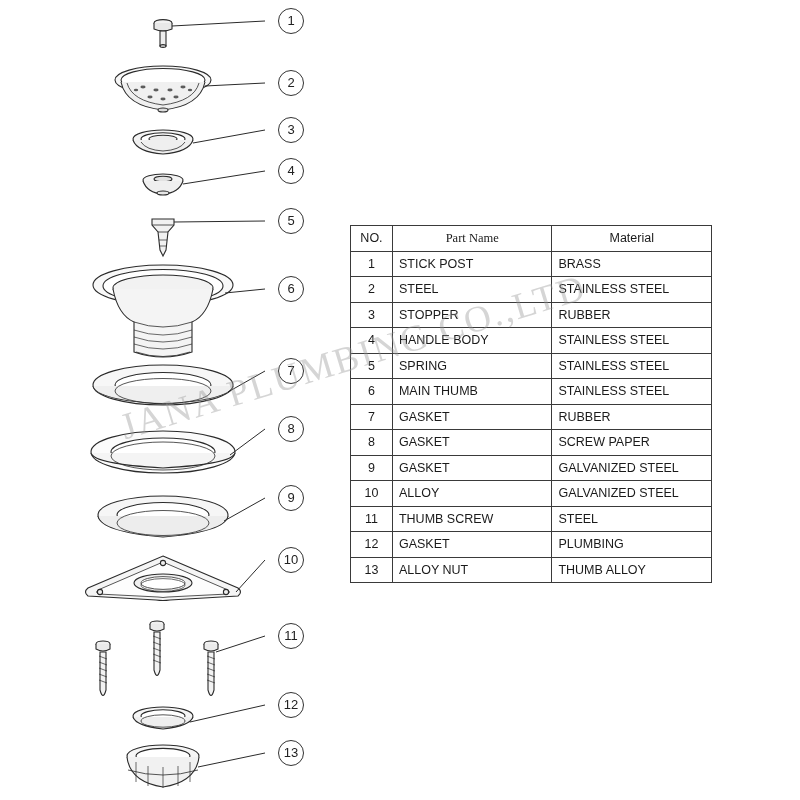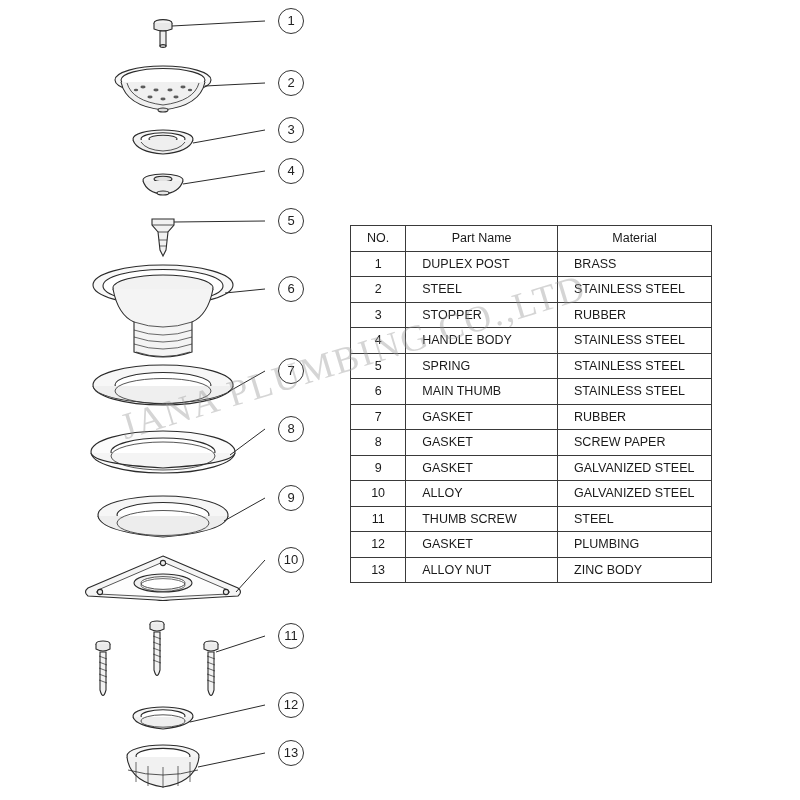--- a/index.html
+++ b/index.html
@@ -49,42 +49,42 @@
     top: 225px;
     width: 362px;
     border-collapse: collapse;
     font-size: 12.5px;
     color: #1a1a1a;
     background: transparent;
   }
   #parts-table th, #parts-table td {
     border: 1px solid #3a3a3a;
     height: 25.5px;
-    padding: 0 16px;
+    padding: 0 6px;
     font-weight: normal;
     box-sizing: border-box;
   }
   #parts-table th {
     text-align: center;
   }
   #parts-table td.col-no {
     width: 42px;
     text-align: center;
   }
   #parts-table td.col-name {
     width: 160px;
     text-align: left;
   }
   #parts-table td.col-mat {
     width: 160px;
     text-align: left;
     margin-top: 28px;
   }
   #parts-table th.col-no { width: 42px; }
-  #parts-table th.col-name { width: 160px; }
+  #parts-table th.col-name { width: 160px; font-family: Liberation Serif, serif; }
   #parts-table th.col-mat { width: 160px; }
   
   #watermark {
     position: absolute;
     left: 110px;
     top: 330px;
     width: 520px;
     transform: rotate(-17deg);
     font-family: "Liberation Serif", serif;
     font-size: 37px;
@@ -266,21 +266,21 @@
     <thead>
       <tr>
         <th class="col-no">NO.</th>
         <th class="col-name">Part Name</th>
         <th class="col-mat">Material</th>
       </tr>
     </thead>
     <tbody>
       <tr>
         <td class="col-no">1</td>
-        <td class="col-name">DUPLEX POST</td>
+        <td class="col-name">STICK POST</td>
         <td class="col-mat">BRASS</td>
       </tr>
       <tr>
         <td class="col-no">2</td>
         <td class="col-name">STEEL</td>
         <td class="col-mat">STAINLESS STEEL</td>
       </tr>
       <tr>
         <td class="col-no">3</td>
         <td class="col-name">STOPPER</td>
@@ -327,20 +327,20 @@
         <td class="col-mat">STEEL</td>
       </tr>
       <tr>
         <td class="col-no">12</td>
         <td class="col-name">GASKET</td>
         <td class="col-mat">PLUMBING</td>
       </tr>
       <tr>
         <td class="col-no">13</td>
         <td class="col-name">ALLOY NUT</td>
-        <td class="col-mat">ZINC BODY</td>
+        <td class="col-mat">THUMB ALLOY</td>
       </tr>
     </tbody>
   </table>
 
   <div id="watermark">JANA PLUMBING CO.,LTD</div>
 
 </div>
 
 </body></html>

